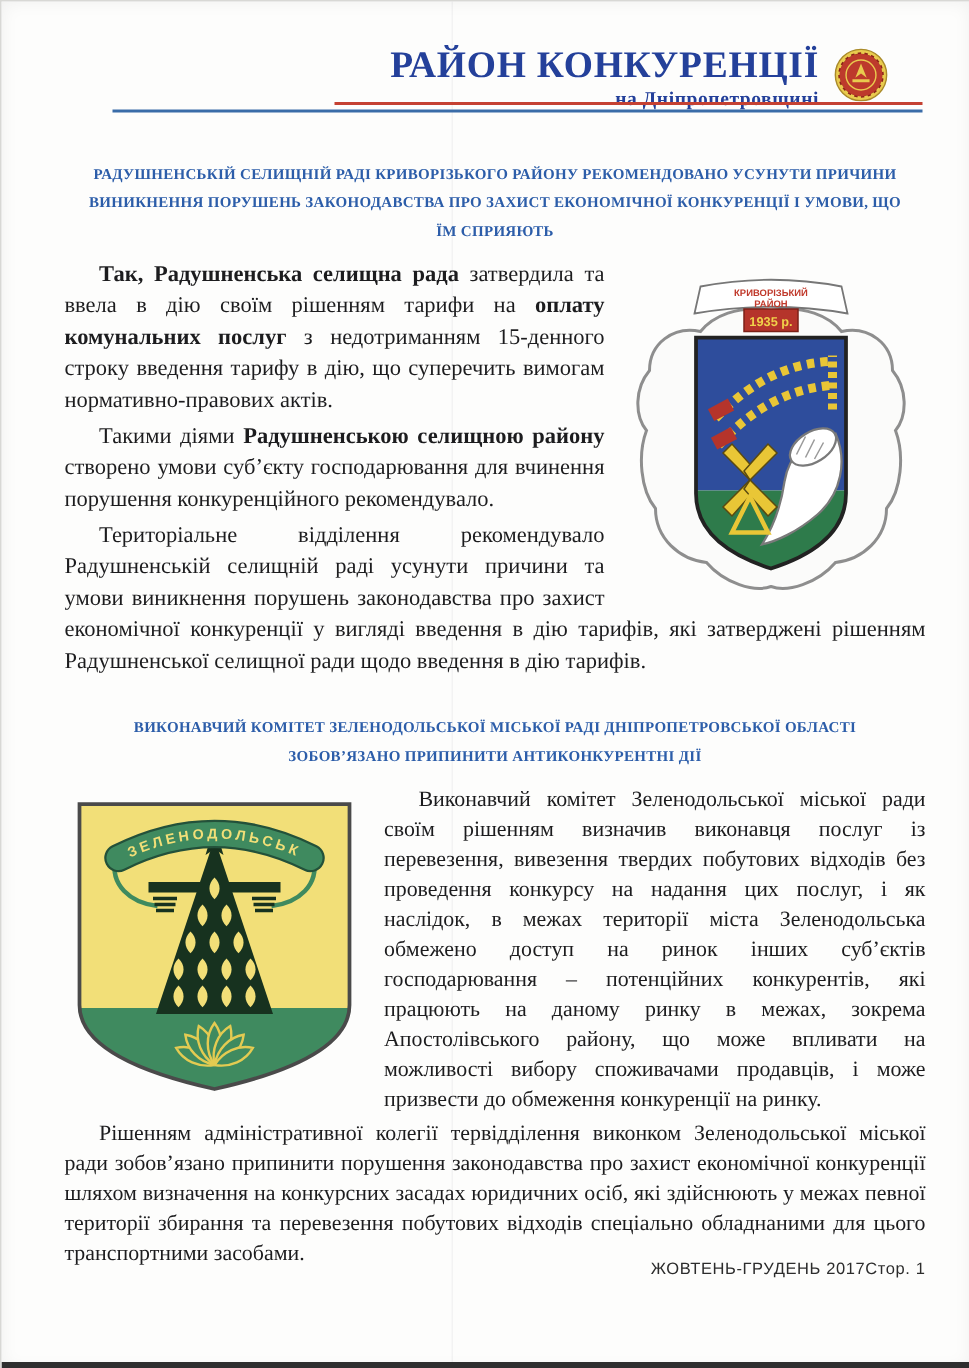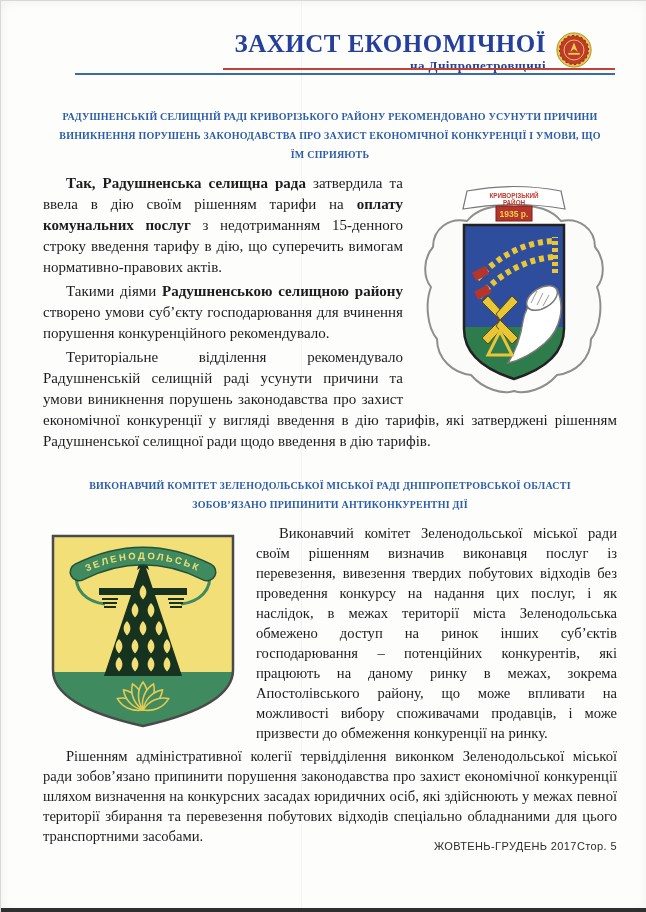--- a/index.html
+++ b/index.html
@@ -48,21 +48,21 @@
   }
   svg text{font-family:"Liberation Sans","DejaVu Sans",sans-serif;}
 </style>
 </head>
 <body>
 
 <div class="page">
   <div class="scan-crease"></div>
 
   <div class="masthead">
-    <div class="mast-title" style="color:#24409a;">ЗАХИСТ ЕКОНОМІЧНОЇ</div>
+    <div class="mast-title" style="color:#24409a;">РАЙОН КОНКУРЕНЦІЇ</div>
     <div class="mast-sub" style="color:#24409a;">на Дніпропетровщині</div>
     <div class="mast-emblem">
       <svg viewBox="0 0 40 40" width="38" height="38" aria-hidden="true">
         <circle cx="20" cy="20" r="18" fill="#e9cb4e" stroke="#a98a2a" stroke-width="1"></circle>
         <circle cx="20" cy="20" r="15.5" fill="#bd3a2c" stroke="#8a2318" stroke-width="1"></circle>
         <circle cx="20" cy="20" r="16" fill="none" stroke="#e9cb4e" stroke-width="2" stroke-dasharray="2.5 2.5"></circle>
         <circle cx="20" cy="20" r="10.5" fill="none" stroke="#e9cb4e" stroke-width="1"></circle>
         <path d="M20,12 L24,22 L20,19 L16,22 Z" fill="#e9cb4e"></path>
         <path d="M14,24 H26" stroke="#e9cb4e" stroke-width="2"></path>
       </svg>
@@ -192,17 +192,17 @@
         </div>
 
         <p>Виконавчий комітет Зеленодольської міської ради своїм рішенням визначив виконавця послуг із перевезення, вивезення твердих побутових відходів без проведення конкурсу на надання цих послуг, і як наслідок, в межах території міста Зеленодольська обмежено доступ на ринок інших суб’єктів господарювання – потенційних конкурентів, які працюють на даному ринку в межах, зокрема Апостолівського району, що може впливати на можливості вибору споживачами продавців, і може призвести до обмеження конкуренції на ринку.</p>
         <p>Рішенням адміністративної колегії тервідділення виконком Зеленодольської міської ради зобов’язано припинити порушення законодавства про захист економічної конкуренції шляхом визначення на конкурсних засадах юридичних осіб, які здійснюють у межах певної території збирання та перевезення побутових відходів спеціально обладнаними для цього транспортними засобами.</p>
       </div>
     </div>
   </div>
 
   <div class="pagefooter">
     <span>ЖОВТЕНЬ-ГРУДЕНЬ 2017</span>
-    <span>Стор. 5</span>
+    <span>Стор. 1</span>
   </div>
 
   <div class="scan-bottom"></div>
 </div>
 
 </body></html>

